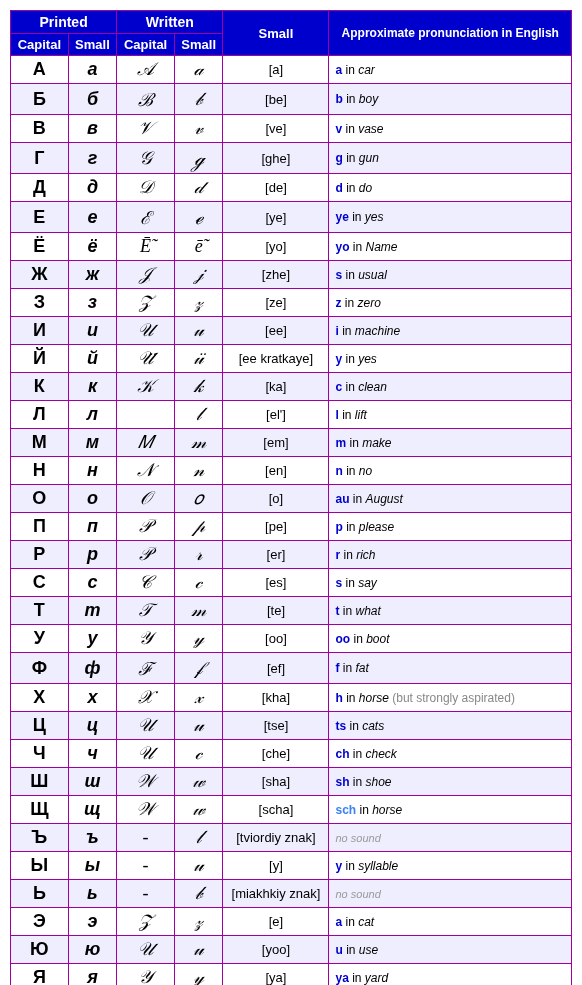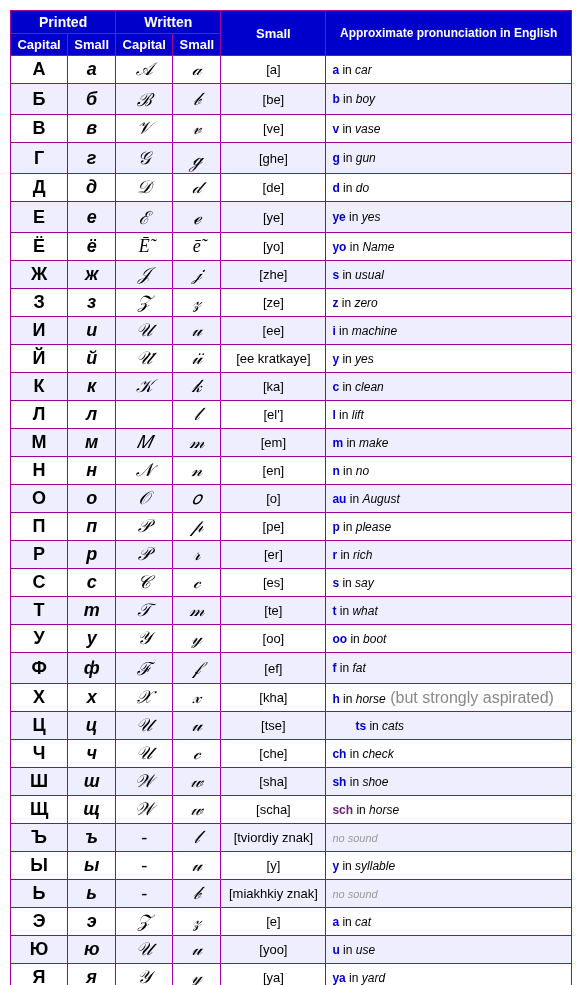--- a/index.html
+++ b/index.html
@@ -250,29 +250,29 @@
     <td class="cyrillic-cursive">𝒻</td>
     <td class="name-col">[ef]</td>
     <td class="pronunciation-col"><span style="font-weight:bold;color:#0000cc;">f</span> in <em>fat</em></td>
   </tr>
       <tr style="background-color: rgb(255, 255, 255);">
     <td class="cyrillic-print">Х</td>
     <td class="cyrillic-print" style="font-style:italic;">х</td>
     <td class="cyrillic-cursive">𝒳</td>
     <td class="cyrillic-cursive">𝓍</td>
     <td class="name-col">[kha]</td>
-    <td class="pronunciation-col"><span style="font-weight:bold;color:#0000cc;">h</span> in <em>horse</em><span style="font-size:16px;color:#888;"> (but strongly aspirated)</span></td>
+    <td class="pronunciation-col"><span style="font-weight:bold;color:#0000cc;">h</span> in <em>horse</em><span style="font-size:12px;color:#888;"> (but strongly aspirated)</span></td>
   </tr>
       <tr style="background-color: rgb(238, 238, 255);">
     <td class="cyrillic-print">Ц</td>
     <td class="cyrillic-print" style="font-style:italic;">ц</td>
     <td class="cyrillic-cursive">𝒰</td>
     <td class="cyrillic-cursive">𝓊</td>
     <td class="name-col">[tse]</td>
-    <td class="pronunciation-col"><span style="font-weight:bold;color:#0000cc;margin-left:23px;">ts</span> in <em>cats</em></td>
+    <td class="pronunciation-col"><span style="font-weight:bold;color:#0000cc;">ts</span> in <em>cats</em></td>
   </tr>
       <tr style="background-color: rgb(255, 255, 255);">
     <td class="cyrillic-print">Ч</td>
     <td class="cyrillic-print" style="font-style:italic;">ч</td>
     <td class="cyrillic-cursive">𝒰</td>
     <td class="cyrillic-cursive">𝒸</td>
     <td class="name-col">[che]</td>
     <td class="pronunciation-col"><span style="font-weight:bold;color:#0000cc;">ch</span> in <em>check</em></td>
   </tr>
       <tr style="background-color: rgb(238, 238, 255);">
@@ -282,21 +282,21 @@
     <td class="cyrillic-cursive">𝓌</td>
     <td class="name-col">[sha]</td>
     <td class="pronunciation-col"><span style="font-weight:bold;color:#0000cc;">sh</span> in <em>shoe</em></td>
   </tr>
       <tr style="background-color: rgb(255, 255, 255);">
     <td class="cyrillic-print">Щ</td>
     <td class="cyrillic-print" style="font-style:italic;">щ</td>
     <td class="cyrillic-cursive">𝒲</td>
     <td class="cyrillic-cursive">𝓌</td>
     <td class="name-col">[scha]</td>
-    <td class="pronunciation-col"><span style="font-weight:bold;color:#701a75;">sch</span> in <em>horse</em></td>
+    <td class="pronunciation-col"><span style="font-weight:bold;color:#3b82f6;">sch</span> in <em>horse</em></td>
   </tr>
       <tr style="background-color: rgb(238, 238, 255);">
     <td class="cyrillic-print">Ъ</td>
     <td class="cyrillic-print" style="font-style:italic;">ъ</td>
     <td class="cyrillic-cursive">-</td>
     <td class="cyrillic-cursive">𝓁</td>
     <td class="name-col">[tviordiy znak]</td>
     <td class="pronunciation-col"><em style="color:#999;font-size:11px;">no sound</em></td>
   </tr>
       <tr style="background-color: rgb(255, 255, 255);">

